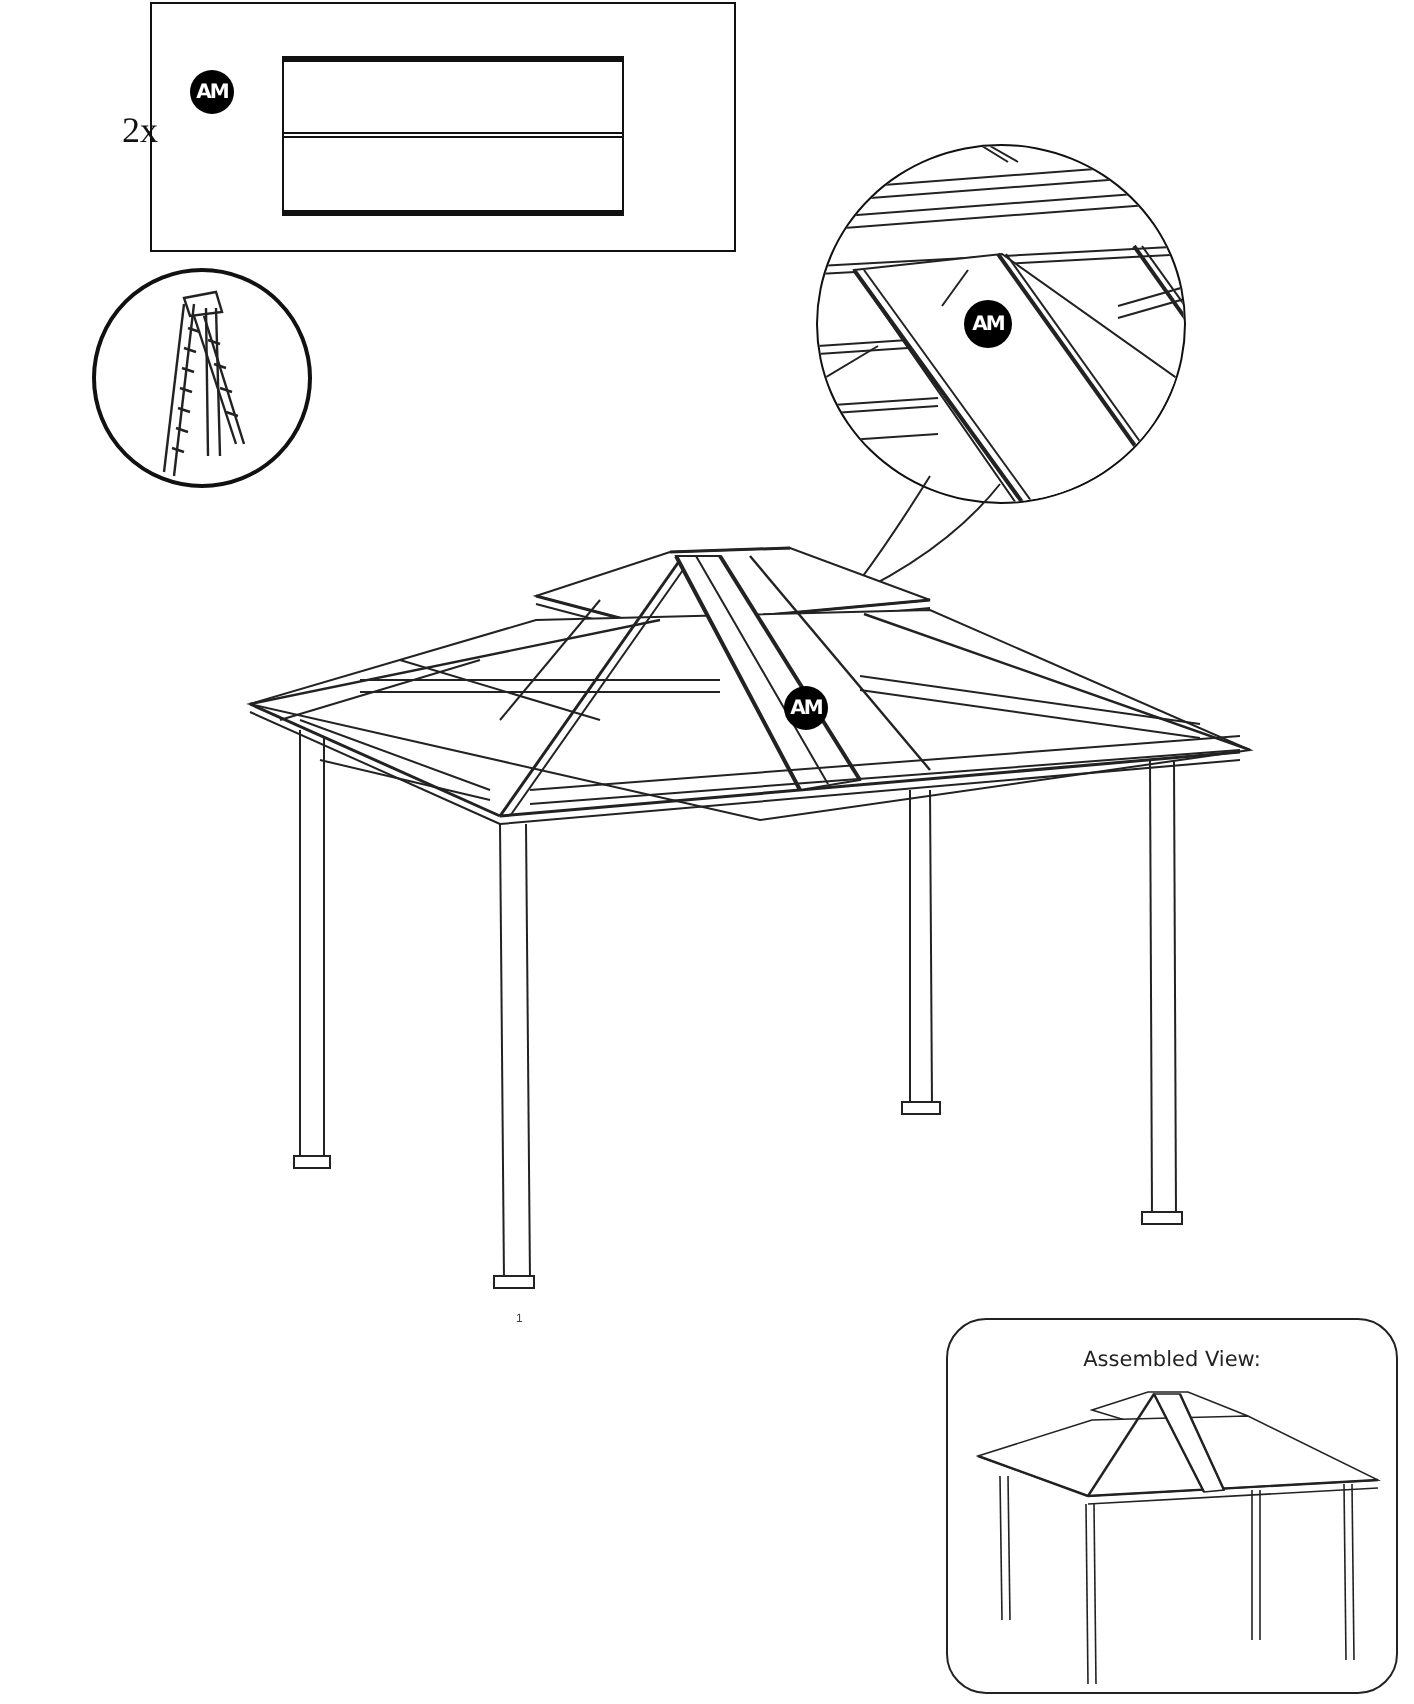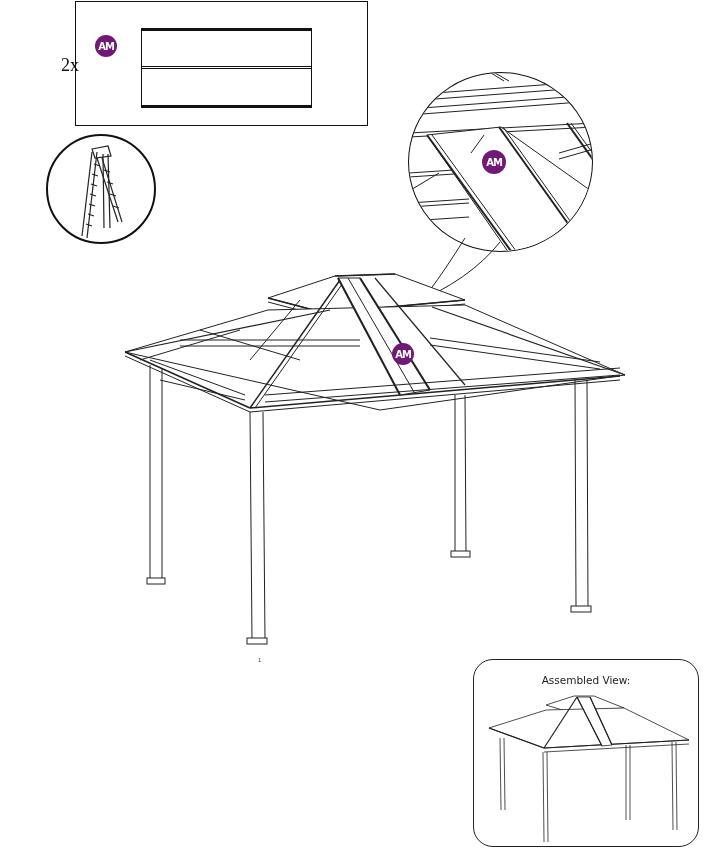--- a/index.html
+++ b/index.html
@@ -1,20 +1,20 @@
 <!DOCTYPE html>
 <html><head>
 <meta charset="utf-8">
 <style>
   html, body { margin: 0; padding: 0; background: #ffffff; }
   body { width: 707px; height: 852px; position: relative; overflow: hidden; font-family: "Liberation Sans", sans-serif; }
   .abs { position: absolute; }
   .parts-box { left: 75px; top: 1px; width: 293px; height: 125px; border: 1.5px solid #111; box-sizing: border-box; }
   .qty { left: 61px; top: 55px; font-family: "Liberation Serif", serif; font-size: 18px; color: #111; }
-  .am-badge { width: 22px; height: 22px; border-radius: 50%; background: #701a75; color: #fff; font-family: "DejaVu Sans", sans-serif; font-weight: bold; font-size: 10px; letter-spacing: -1px; display: flex; align-items: center; justify-content: center; }
+  .am-badge { width: 22px; height: 22px; border-radius: 50%; background: #000000; color: #fff; font-family: "DejaVu Sans", sans-serif; font-weight: bold; font-size: 10px; letter-spacing: -1px; display: flex; align-items: center; justify-content: center; }
   .panel { left: 141px; top: 28px; width: 171px; height: 80px; border: 1.5px solid #111; border-top-width: 3px; border-bottom-width: 3px; box-sizing: border-box; background: #fff; }
   .panel-split { left: 141px; top: 66px; width: 171px; height: 3px; border-top: 1px solid #111; border-bottom: 1px solid #111; box-sizing: border-box; }
   .ladder-circle { left: 46px; top: 134px; width: 110px; height: 110px; border-radius: 50%; border: 2px solid #111; box-sizing: border-box; }
   .detail-circle { left: 408px; top: 72px; width: 185px; height: 180px; border-radius: 50%; border: 1.5px solid #111; box-sizing: border-box; overflow: hidden; background: #fff; }
   .assembled-box { left: 473px; top: 659px; width: 226px; height: 188px; border: 1.5px solid #222; border-radius: 20px; box-sizing: border-box; }
   .assembled-label { left: 0; right: 0; top: 14px; text-align: center; font-family: "DejaVu Sans", sans-serif; font-size: 10.5px; color: #222; }
   svg { position: absolute; }
 </style>
 </head>
 <body>

